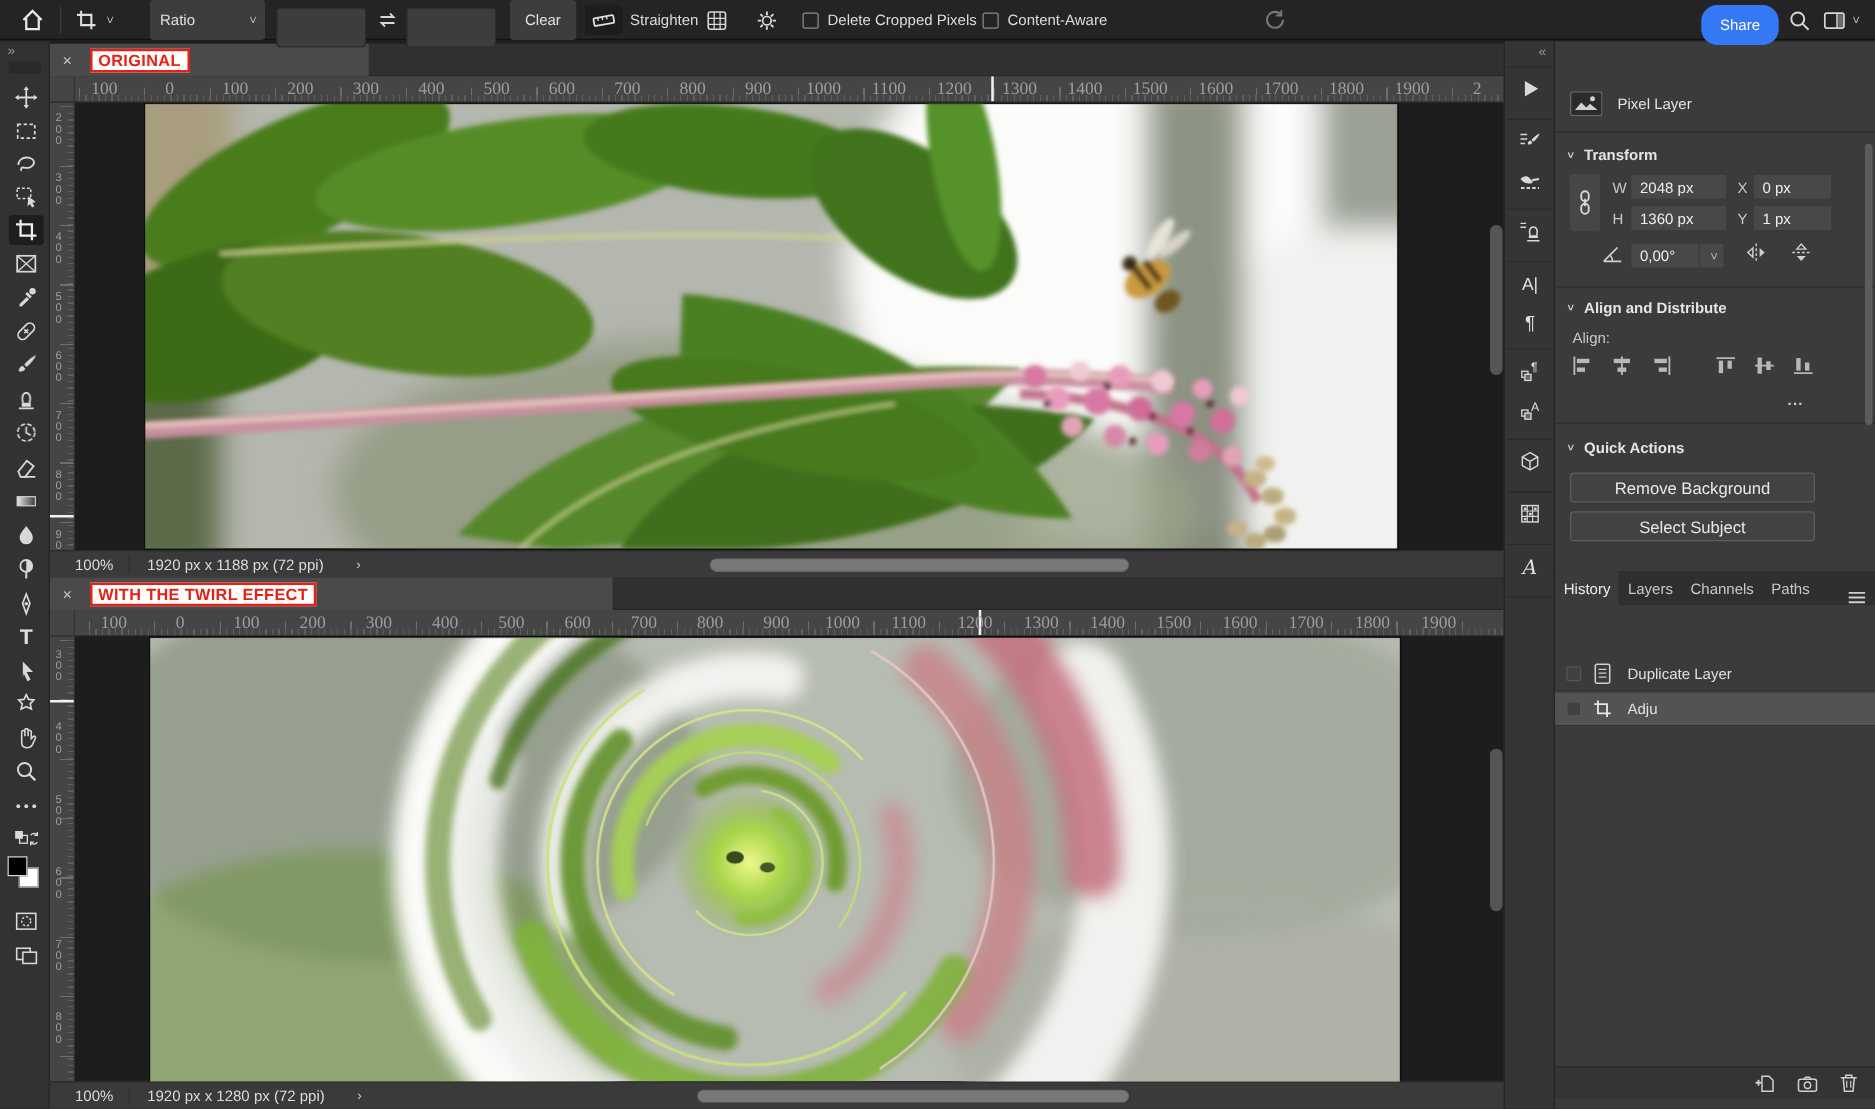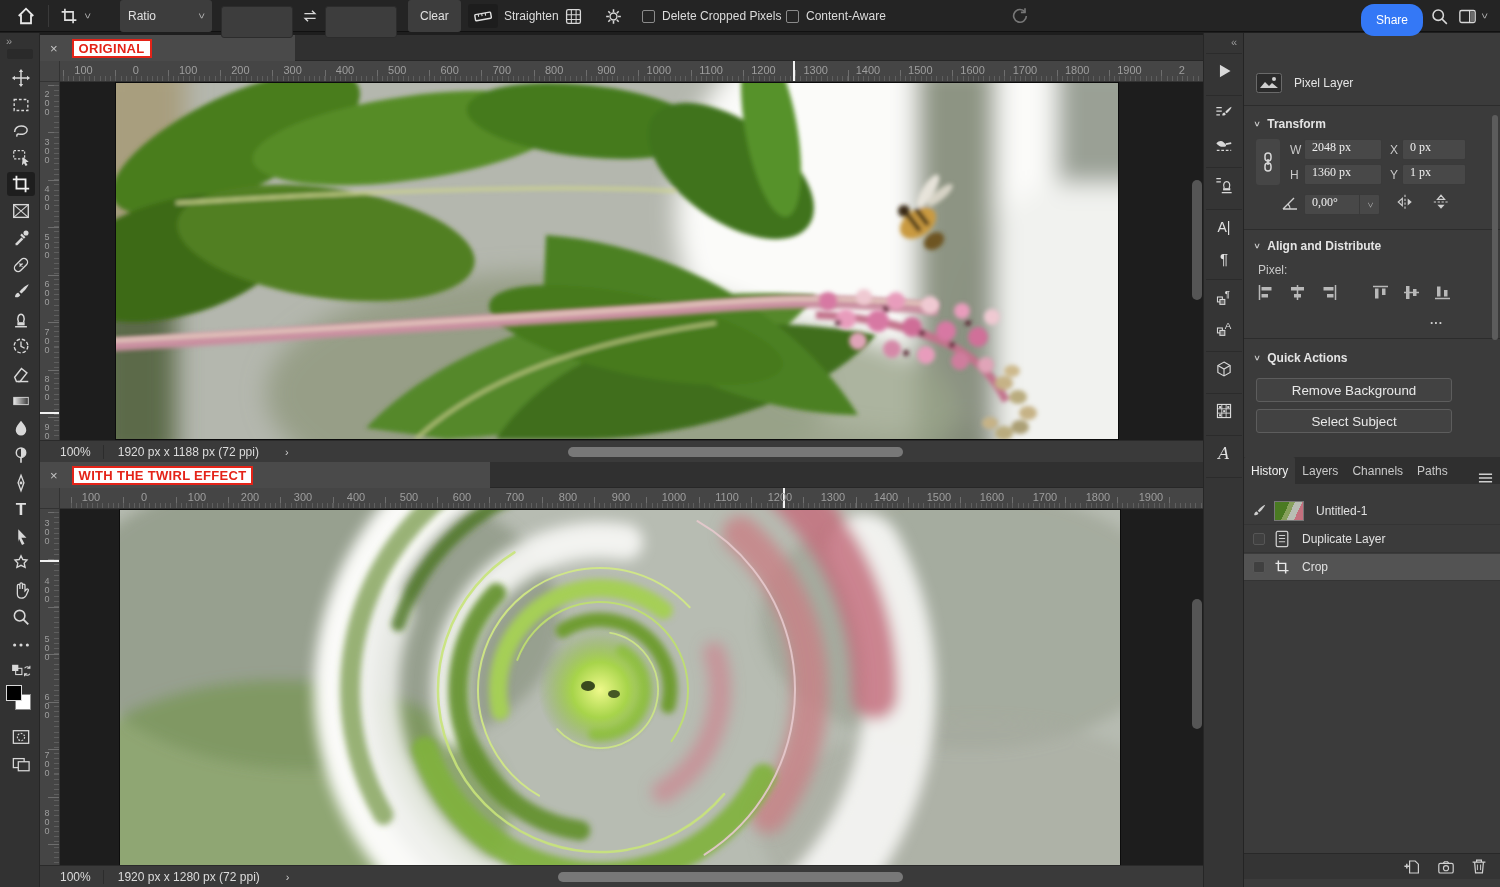--- a/index.html
+++ b/index.html
@@ -51,21 +51,21 @@
   .rulerrow { position:absolute; left:0; top:26px; width:100%; height:21px; }
   .rcorner { position:absolute; left:0; top:0; width:20px; height:21px; background:#454545;
     border-right:1px solid #333; border-bottom:1px solid #333; }
   .hruler { position:absolute; left:20px; top:0; right:0; height:21px; background:#454545;
     border-bottom:1px solid #333; overflow:hidden;
     background-image:
       repeating-linear-gradient(90deg, #5e5e5e 0 1px, transparent 1px 5.23px),
       repeating-linear-gradient(90deg, #6e6e6e 0 1px, transparent 1px 52.3px);
     background-size:100% 5px, 100% 11px; background-repeat:no-repeat;
     background-position:3px bottom, 3px bottom; }
-  .hlab { position:absolute; top:3px; width:30px; text-align:center; font-size:11px; color:#9e9e9e; }
+  .hlab { position:absolute; top:3px; width:30px; text-align:center; font-size:14px; color:#9e9e9e;font-family:Liberation Serif, serif; }
   .htick { position:absolute; top:0; width:1.5px; height:21px; background:#f2f2f2; }
   .docbody { position:absolute; left:0; width:100%; background:#1d1d1d; overflow:hidden; }
   .vruler { position:absolute; left:0; top:0; width:20px; height:100%; background:#454545;
     border-right:1px solid #333; overflow:hidden;
     background-image:
       repeating-linear-gradient(180deg, #5e5e5e 0 1px, transparent 1px 5.23px),
       repeating-linear-gradient(180deg, #6e6e6e 0 1px, transparent 1px 47.5px);
     background-size:5px 100%, 11px 100%; background-repeat:no-repeat;
     background-position:right 3px, right 3px; }
   .vlab { position:absolute; left:3px; font-size:9px; color:#9e9e9e; line-height:9px; text-align:center; width:8px; }
@@ -95,21 +95,21 @@
     display:flex; align-items:flex-end; }
   .ptab { height:27px; display:flex; align-items:center; padding:0 7px; color:#c9c9c9;
     white-space:nowrap; overflow:hidden; }
   .ptab.active { background:#3b3b3b; color:#f0f0f0; border-radius:2px 2px 0 0; }
   .pmenu { margin-left:auto; padding-right:8px; display:flex; align-items:center; }
   .sechead { display:flex; align-items:center; gap:8px; font-weight:bold; color:#e4e4e4;
     font-size:12px; }
   .sechev { display:inline-block; transform:rotate(90deg); font-size:9px; color:#cdcdcd; }
   .secdiv { position:absolute; left:0; width:257px; height:1px; background:#2c2c2c; }
   .tfield { background:#484848; border:1px solid #3a3a3a; border-radius:2px; height:21px;
-    color:#f0f0f0; display:flex; padding:0 7px;font-family:Liberation Serif, serif; }
+    color:#f0f0f0; display:flex; align-items:center; padding:0 7px; }
   .tlabel { color:#c8c8c8; }
   .qabtn { position:absolute; left:12px; width:196px; height:24px; background:#424242;
     border:1px solid #5d5d5d; border-radius:3px; color:#e8e8e8; display:flex; align-items:center;
     justify-content:center; }
   .histrow { position:absolute; left:0; width:224px; height:27px; display:flex; align-items:center;
     border-bottom:1px solid #343434; color:#e0e0e0; }
   .histrow.selected { background:#535353; }
   .hbox { width:12px; height:12px; border:1px solid #565656; border-radius:2px; background:#404040; }
   .histthumb { width:30px; height:20px; border:1px solid #777;
     background:linear-gradient(115deg,#4a7a22 0 40%, #87a05c 40% 55%, #b9bdb4 55% 75%, #c4707e 75% 100%); }
@@ -758,21 +758,21 @@
         <path d="M6 7l4-4.5L14 7z" fill="none" stroke="#cfcfcf" stroke-width="1.3"></path>
         <path d="M6 13l4 4.5 4-4.5z" fill="#cfcfcf"></path>
       </svg>
     </span>
   <div class="secdiv" style="top:196px"></div>
 
   <div class="abs sechead" style="left:10px; top:206px">
     <span class="sechev">&gt;</span>
     <span>Align and Distribute</span>
   </div>
-  <span class="abs tlabel" style="left:14px; top:230px">Pixel:</span>
+  <span class="abs tlabel" style="left:14px; top:230px">Align:</span>
   <div class="abs" style="left:14px; top:252px; display:flex; gap:14px">
     <svg width="17" height="15" viewBox="0 0 17 15">
         <path d="M1.5 0v15" stroke="#b8b8b8" stroke-width="1.5"></path>
         <rect x="3.5" y="2" width="10" height="3.5" fill="#b8b8b8"></rect>
         <rect x="3.5" y="9" width="6.5" height="3.5" fill="#b8b8b8"></rect>
       </svg>
     <svg width="17" height="15" viewBox="0 0 17 15">
         <path d="M8.5 0v15" stroke="#b8b8b8" stroke-width="1.5"></path>
         <rect x="2" y="2" width="13" height="3.5" fill="#b8b8b8"></rect>
         <rect x="5" y="9" width="7" height="3.5" fill="#b8b8b8"></rect>
@@ -817,48 +817,38 @@
 
   <div class="ptabbar" style="top:424px">
     <span style="display:contents"><span class="ptab active">History</span><span class="ptab">Layers</span><span class="ptab">Channels</span><span class="ptab">Paths</span></span>
     <span class="pmenu">
         <svg width="15" height="12" viewBox="0 0 16 12">
           <path d="M1 2h14M1 6h14M1 10h14" stroke="#cfcfcf" stroke-width="1.6"></path>
         </svg>
       </span>
   </div>
 
-  <div class="histrow" style="top:465px; width:257px">
-    <span style="width:30px; display:flex; justify-content:center">
-      <svg width="16" height="16" viewBox="0 0 22 22">
-          <path d="M19.5 2.5c-3 1-8 5.2-10.2 8.2l2 2c3-2.2 7.2-7.2 8.2-10.2z" fill="#cfcfcf"></path>
-          <path d="M8.2 11.8c-2 0-3.8 1.8-3.8 4.6 1.8 1 4.8.2 5.8-1.8z" fill="#cfcfcf"></path>
-        </svg>
-    </span>
-    <span class="histthumb"></span>
-    <span style="margin-left:12px">Untitled-1</span>
-  </div>
   <div class="histrow" style="top:493px; width:257px">
     <span style="width:30px; display:flex; justify-content:center">
         <span class="hbox"></span>
       </span>
     <svg width="16" height="18" viewBox="0 0 18 20">
         <rect x="2.5" y="1.5" width="13" height="17" rx="1.5" fill="none" stroke="#cfcfcf" stroke-width="1.4"></rect>
         <path d="M5.5 6h7M5.5 9.5h7M5.5 13h7" stroke="#cfcfcf" stroke-width="1.2"></path>
       </svg>
     <span style="margin-left:12px">Duplicate Layer</span>
   </div>
   <div class="histrow selected" style="top:521px; width:257px">
     <span style="width:30px; display:flex; justify-content:center">
         <span class="hbox"></span>
       </span>
     <svg width="16" height="16" viewBox="0 0 22 22">
         <path d="M6 2v14h14M2 6h14v14" stroke="#e8e8e8" stroke-width="2" fill="none"></path>
       </svg>
-    <span style="margin-left:12px">Crop</span>
+    <span style="margin-left:12px">Adju</span>
   </div>
 
   <div class="histbottom" style="top:820px">
     <svg width="18" height="16" viewBox="0 0 22 20">
         <path d="M8 2.5h7l4 4V17.5H8z" fill="none" stroke="#cfcfcf" stroke-width="1.5"></path>
         <path d="M4.5 6v6M1.5 9h6" stroke="#cfcfcf" stroke-width="1.8"></path>
       </svg>
     <svg width="18" height="16" viewBox="0 0 22 20">
         <rect x="2" y="5.5" width="18" height="12" rx="2" fill="none" stroke="#cfcfcf" stroke-width="1.5"></rect>
         <circle cx="11" cy="11.5" r="3.2" fill="none" stroke="#cfcfcf" stroke-width="1.4"></circle>

